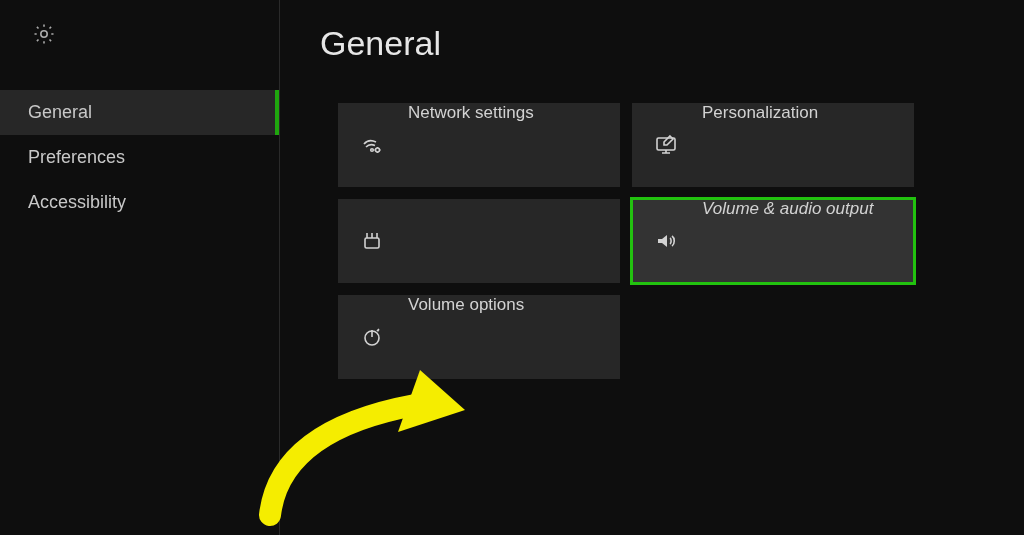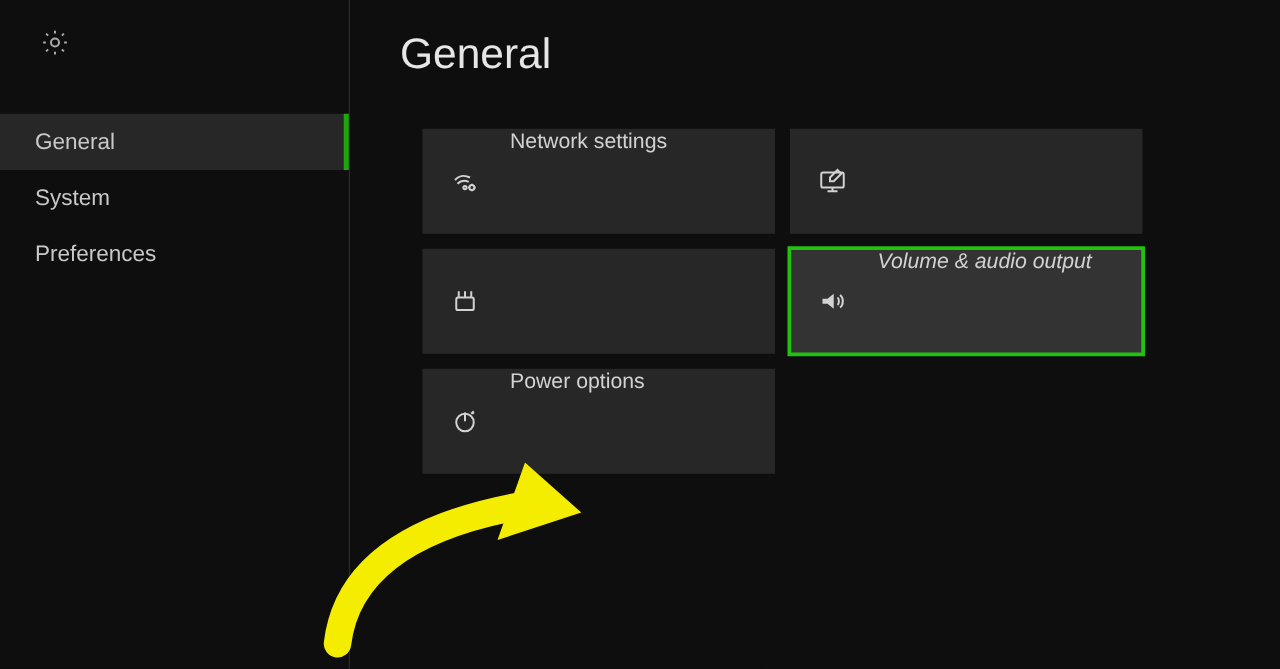--- a/index.html
+++ b/index.html
@@ -127,24 +127,24 @@
           <circle cx="12" cy="12" r="3.2"></circle>
           <path d="M12 2.5v2.2M12 19.3v2.2M4.9 4.9l1.6 1.6M17.5 17.5l1.6 1.6M2.5 12h2.2M19.3 12h2.2M4.9 19.1l1.6-1.6M17.5 6.5l1.6-1.6"></path>
         </svg>
       </span>
     </div>
     <ul class="nav-list">
       <li class="nav-item selected">
         <span>General</span>
       </li>
       <li class="nav-item">
-        <span>System</span>
+        <span>Preferences</span>
       </li>
       <li class="nav-item">
-        <span>Preferences</span>
+        <span>Accessibility</span>
       </li>
     </ul>
   </aside>
 
   <main class="main">
     <h1 class="page-title">General</h1>
 
     <div class="grid">
 
       <div class="tile">
@@ -161,20 +161,21 @@
       </div>
 
       <div class="tile">
         <span class="tile-icon">
           <svg width="24" height="24" viewBox="0 0 24 24">
             <rect x="3" y="5" width="18" height="12" rx="1.5"></rect>
             <path d="M8 20h8M12 17v3"></path>
             <path d="M16 3l3 3-6 6-3 0 0-3z"></path>
           </svg>
         </span>
+        <span class="tile-label">Personalization</span>
       </div>
 
       <div class="tile">
         <span class="tile-icon">
           <svg width="24" height="24" viewBox="0 0 24 24">
             <path d="M7 4v5M12 4v5M17 4v5"></path>
             <rect x="5" y="9" width="14" height="10" rx="1.5"></rect>
           </svg>
         </span>
       </div>
@@ -192,21 +193,21 @@
       </div>
 
       <div class="tile">
         <span class="tile-icon">
           <svg width="24" height="24" viewBox="0 0 24 24">
             <circle cx="12" cy="13" r="7"></circle>
             <path d="M12 5v7"></path>
             <path d="M17 6l2-2M18 5l1 1"></path>
           </svg>
         </span>
-        <span class="tile-label">Power options</span>
+        <span class="tile-label">Volume options</span>
       </div>
 
     </div>
   </main>
 </div>
 
 <svg class="annotation-arrow" viewBox="0 0 300 160">
   <path d="M 20 145 Q 30 60 165 35" stroke="#f5ed00" stroke-width="22" fill="none" stroke-linecap="round"></path>
   <polygon points="170,0 215,40 148,62" fill="#f5ed00"></polygon>
 </svg>

